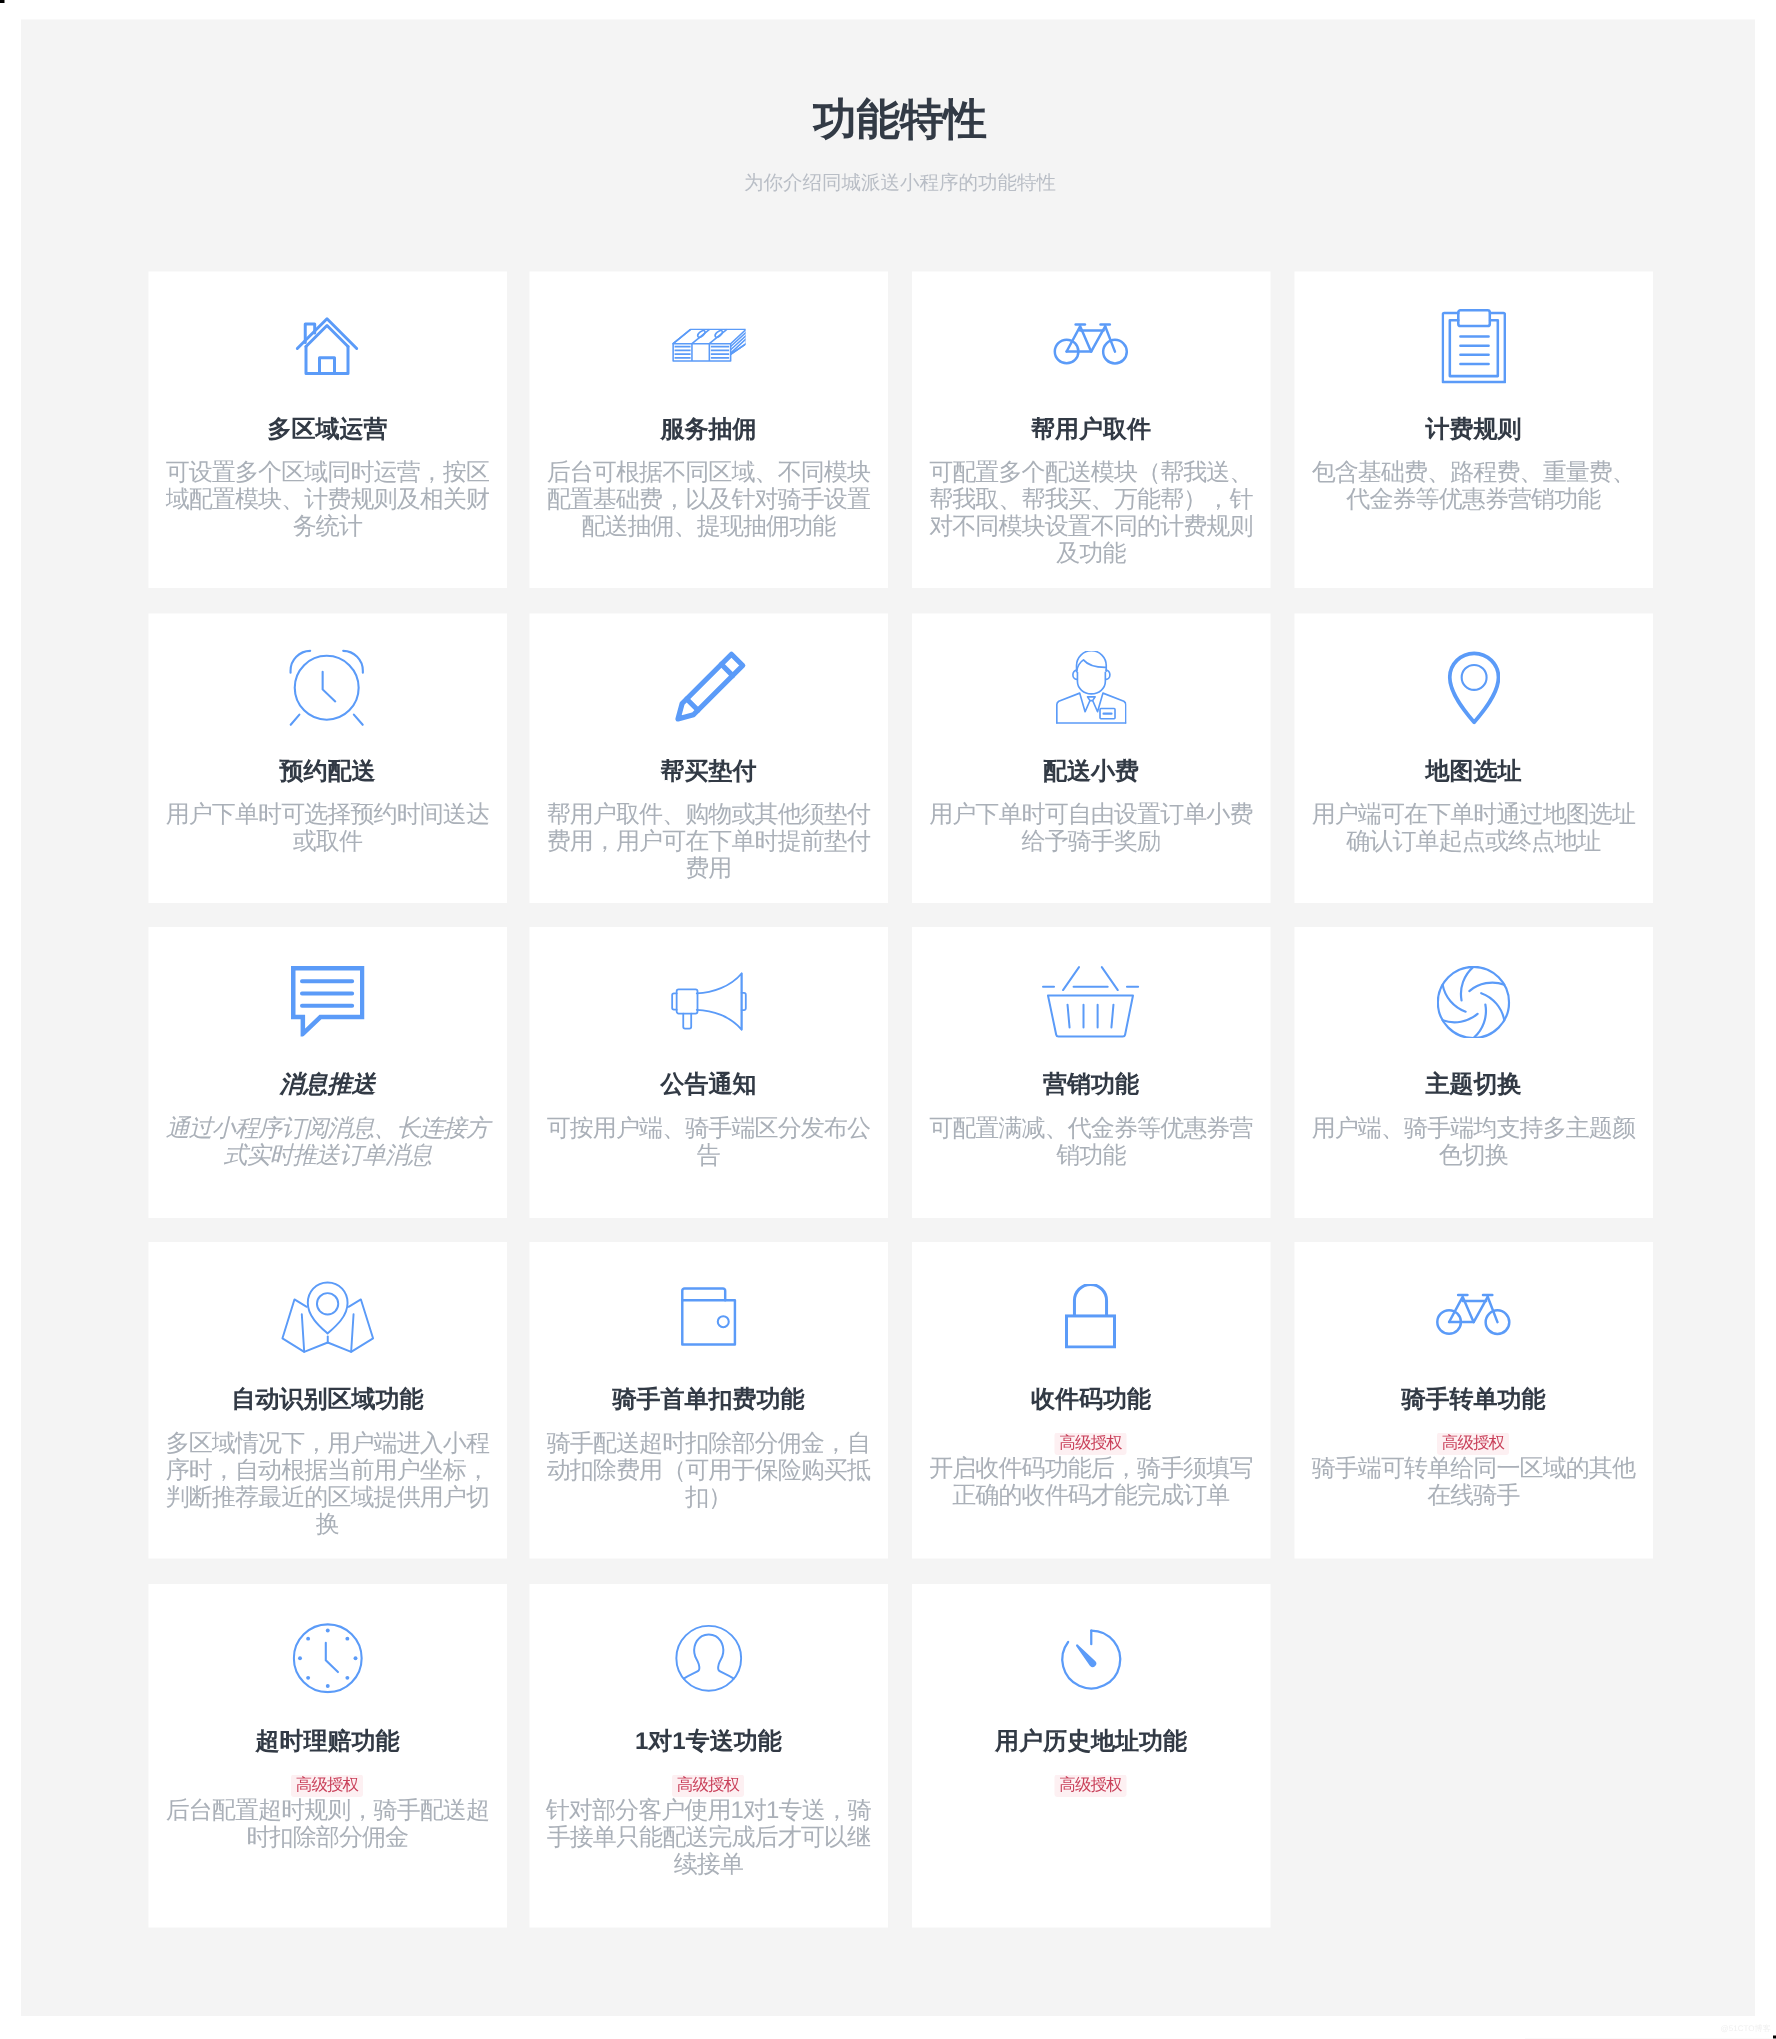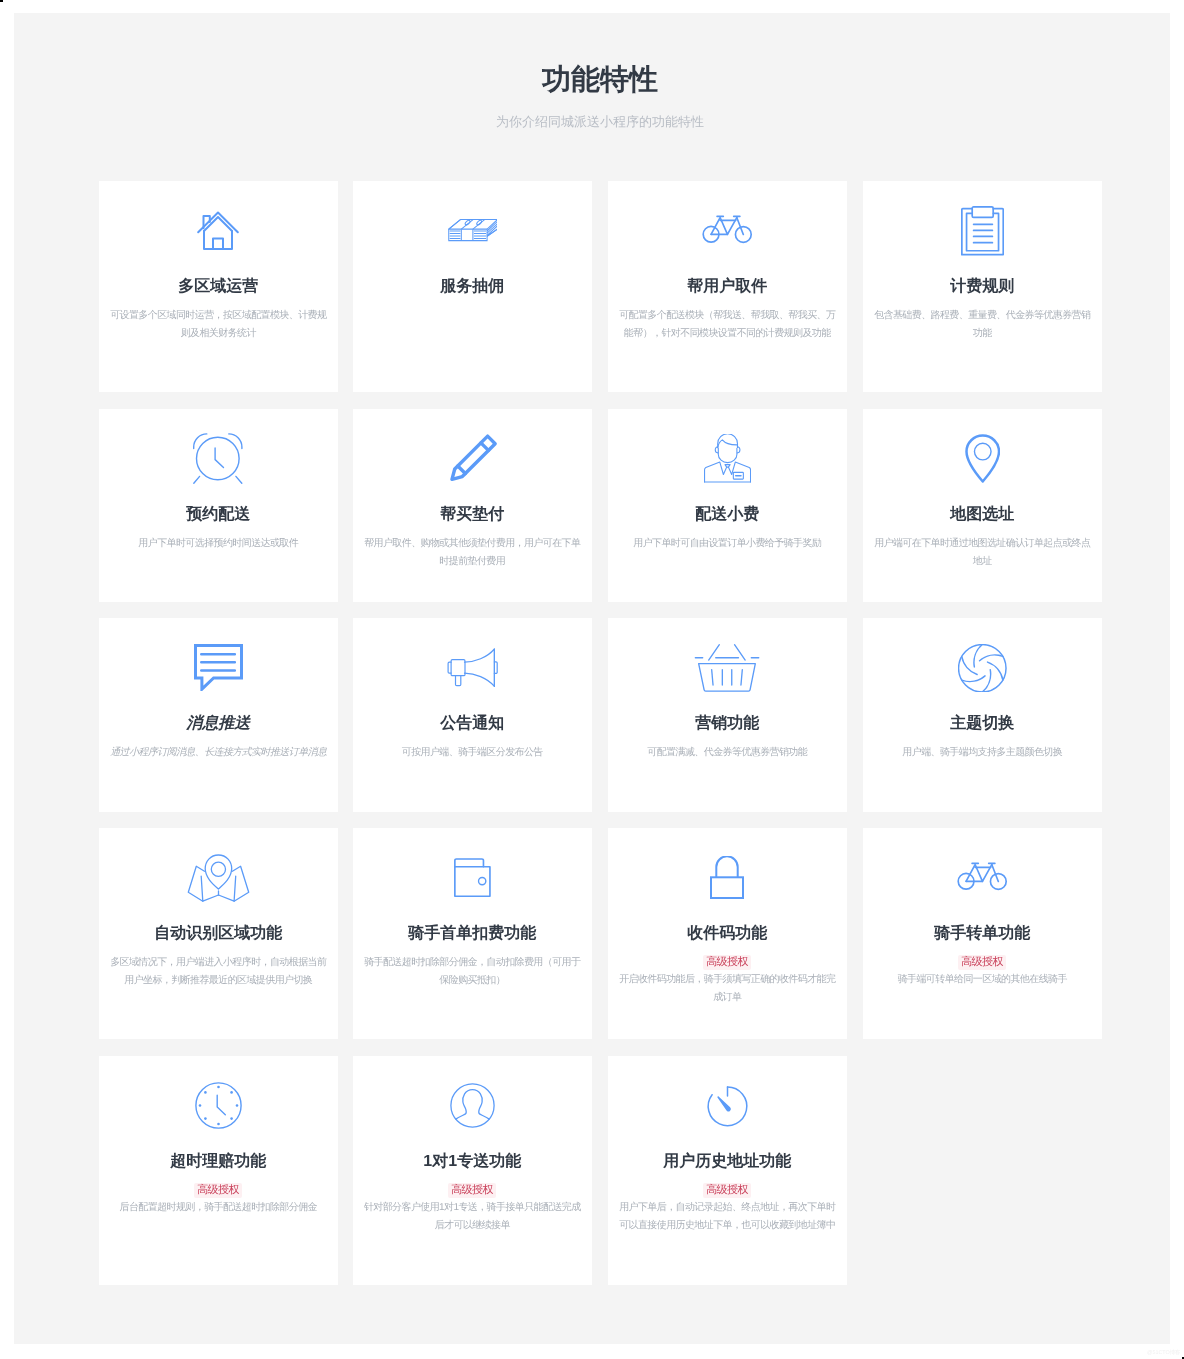--- a/index.html
+++ b/index.html
@@ -19,21 +19,21 @@
   .card{position:absolute;background:#fff;box-sizing:border-box;}
   .card-icon{position:absolute;left:0;width:100%;height:56px;color:#5b9bf8;
       display:flex;align-items:center;justify-content:center;}
   .card-icon svg{display:block;}
   .card-title{position:absolute;left:0;width:100%;text-align:center;
       font-size:16px;font-weight:700;color:#323a45;line-height:22px;}
   .badge-wrap{position:absolute;left:0;width:100%;text-align:center;line-height:0;}
   .badge{display:inline-block;font-size:11px;letter-spacing:-0.6px;color:#c9405a;
       background:#fdf0f2;padding:0 3.5px 0 3px;border-radius:2px;line-height:15px;vertical-align:top;}
   .card-desc{position:absolute;left:0;width:100%;box-sizing:border-box;padding:0 9px;
-      text-align:center;font-size:10px;letter-spacing:-0.6px;color:#aab0b8;line-height:18px;}
+      text-align:center;font-size:16px;letter-spacing:-0.6px;color:#aab0b8;line-height:18px;}
   .watermark{position:absolute;left:0;top:1349px;width:1180.5px;text-align:right;
       font-size:5.4px;color:#f0f0f0;letter-spacing:0px;line-height:8px;}
 
 </style>
 </head>
 <body>
 
 <div class="page">
 <div class="page-title">功能特性</div>
 <div class="page-subtitle">为你介绍同城派送小程序的功能特性</div>
@@ -66,20 +66,21 @@
             <path d="M38.9 12.0 L49.25 2.5 M38.9 14.2 L49.25 4.7 M38.9 16.4 L49.25 6.9 M38.9 17.3 L49.25 10.15"></path>
             <g transform="translate(19.4,3.6) rotate(-40)">
               <ellipse rx="2.9" ry="1.5"></ellipse>
             </g>
             <g transform="translate(31,3.6) rotate(-40)">
               <ellipse rx="2.9" ry="1.5"></ellipse>
             </g>
           </svg>
         </div>
 <div class="card-title" style="top:95px;">服务抽佣</div>
+<div class="card-desc" style="top:126px;">后台可根据不同区域、不同模块配置基础费，以及针对骑手设置配送抽佣、提现抽佣功能</div>
 </div>
 <div class="card" style="left:509px;top:13px;width:238.5px;height:211px;">
 <div class="card-icon" style="top:21.9px;">
           <svg width="54.4" height="39.4" viewBox="1.15 0 52.4 38" fill="none" stroke="currentColor" stroke-width="1.6" stroke-linecap="round" stroke-linejoin="round">
             <circle cx="11.8" cy="22.5" r="7.6"></circle>
             <circle cx="42.9" cy="22.6" r="7.6"></circle>
             <path d="M11.8 22.5 L20.5 6.3 L27.6 22.6 L36.6 6.3"></path>
             <path d="M20.5 9.0 L35.6 9.0"></path>
             <path d="M11.8 22.5 H27.6"></path>
             <path d="M36.6 6.3 L42.9 22.6"></path>
@@ -302,19 +303,18 @@
 <div class="card" style="left:509px;top:888px;width:238.5px;height:229px;">
 <div class="card-icon" style="top:21.9px;">
           <svg width="47" height="48" viewBox="0 0 47 48" fill="none" stroke="currentColor" stroke-width="1.5" stroke-linecap="round" stroke-linejoin="round">
             <path d="M23.5 5.0 A19.3 19.3 0 1 1 8.09 12.68"></path>
             <path d="M23.5 5.0 V14.1"></path>
             <path d="M14.1 15.0 L25.6 25.9 a1.6 1.6 0 0 1 -2.3 2.3 Z" fill="currentColor"></path>
           </svg>
         </div>
 <div class="card-title" style="top:95px;">用户历史地址功能</div>
 <div class="badge-wrap" style="top:127px;"><span class="badge">高级授权</span></div>
-<div class="card-desc" style="top:143px;">用户下单后，自动记录起始、终点地址，再次下单时可以直接使用历史地址下单，也可以收藏到地址簿中</div>
 </div>
 </div>
 </div>
 <div class="corner-tl"></div>
 <div class="corner-br"></div>
 <div class="watermark">@51CTO博客</div>
 
 </body></html>

